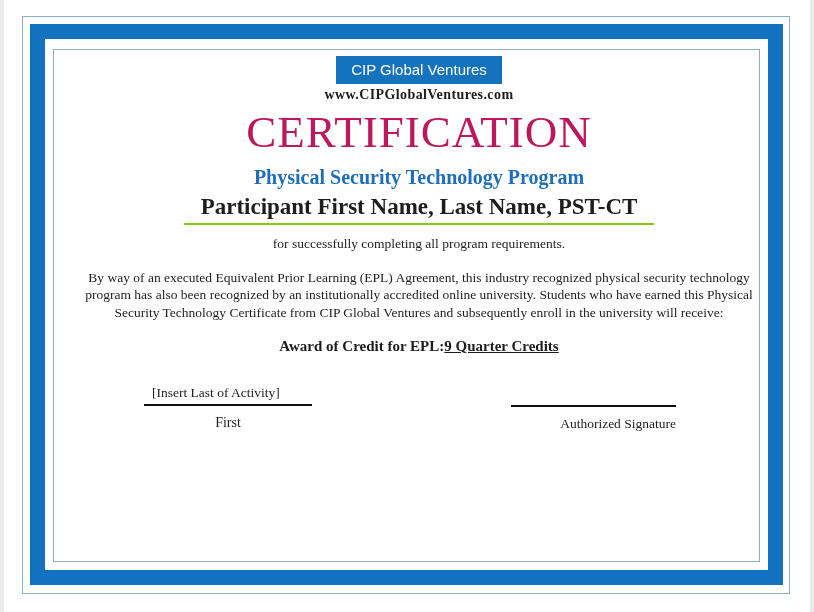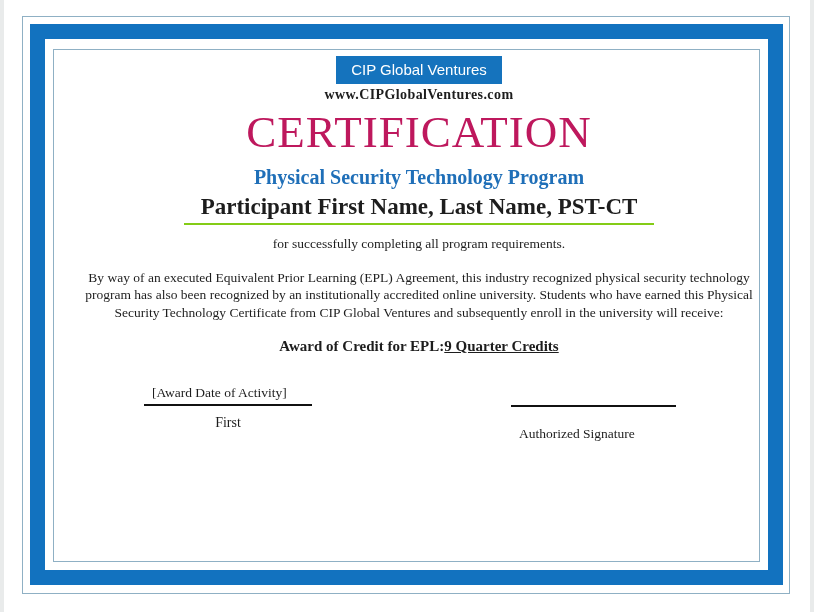--- a/index.html
+++ b/index.html
@@ -123,24 +123,25 @@
     border-bottom: 2px solid #111111;
     height: 0;
   }
   .spacer { height: 20px; }
   .date-label {
     margin-top: 9px;
     font-size: 14px;
     text-align: center;
   }
   .sig-label {
-    margin-top: 19px;
+    margin-top: 9px;
     padding-left: 8px;
     font-size: 13.5px;
     line-height: 1.2;
+    text-align: right;
   }
   .sig-title {
     padding-left: 8px;
     font-size: 13.5px;
     line-height: 1.2;
     margin-top: 2px;
   }
 </style>
 </head>
 <body>
@@ -171,21 +172,21 @@
 
     <p class="paragraph">By way of an executed Equivalent Prior Learning (EPL) Agreement, this industry recognized physical security technology program has also been recognized by an institutionally accredited online university.  Students who have earned this Physical Security Technology Certificate from CIP Global Ventures and subsequently enroll in the university will receive:</p>
 
     <div class="award">
       <span>Award of Credit for EPL:</span><span class="award-value">9 Quarter Credits</span>
     </div>
 
     <div class="bottom-row">
 
       <div class="date-col">
-        <div class="date-placeholder">[Award Date of Activity]</div>
+        <div class="date-placeholder">[Insert Last of Activity]</div>
         <div class="sigline"></div>
         <div class="date-label">First</div>
       </div>
 
       <div class="sig-col">
         <div class="spacer"></div>
         <div class="sigline"></div>
         <div class="sig-label">Authorized Signature</div>
       </div>
 

